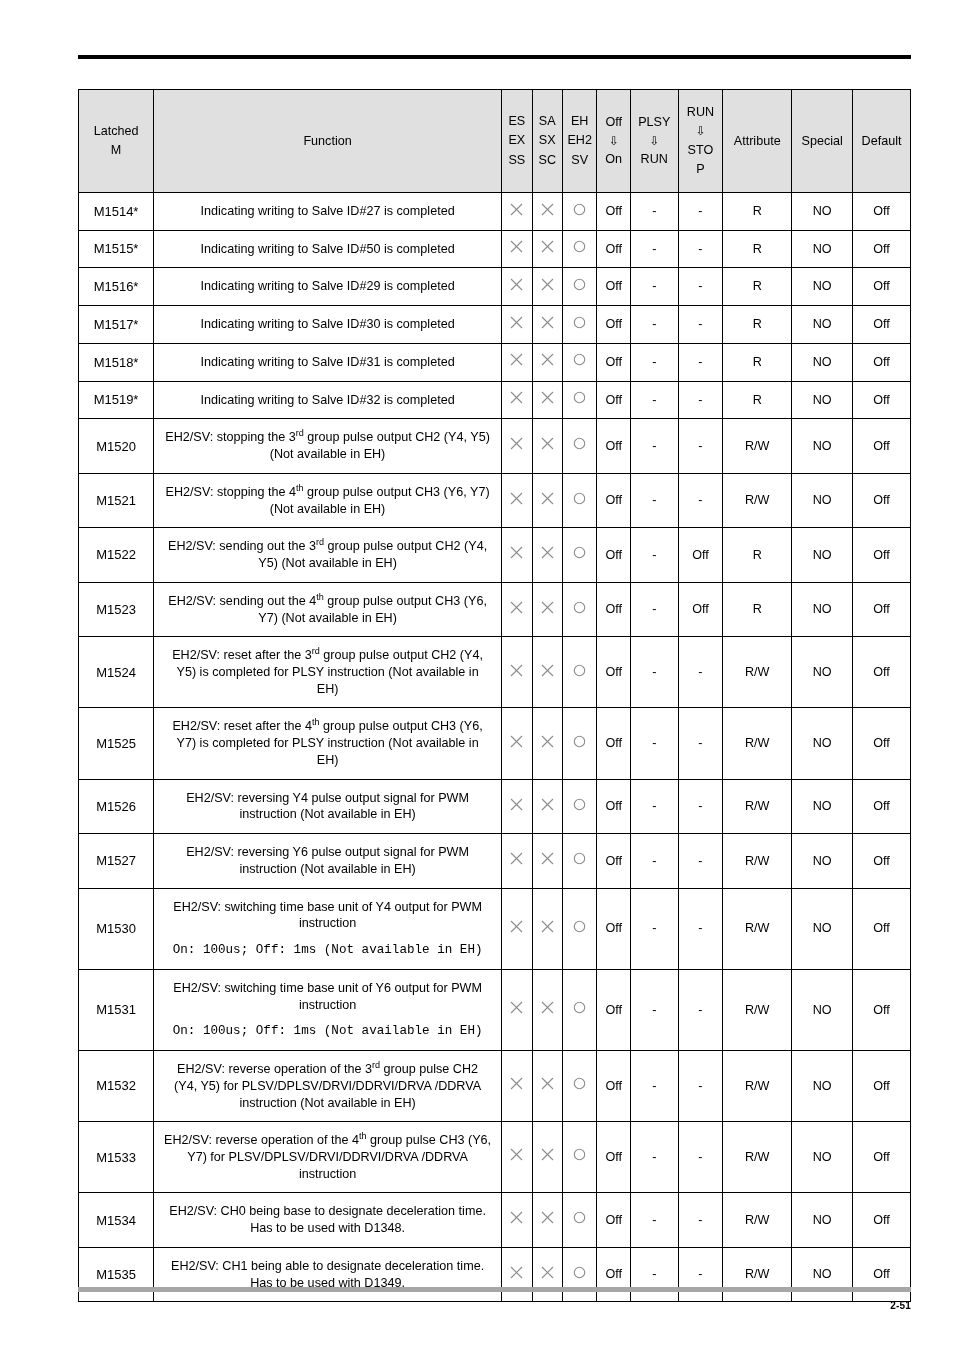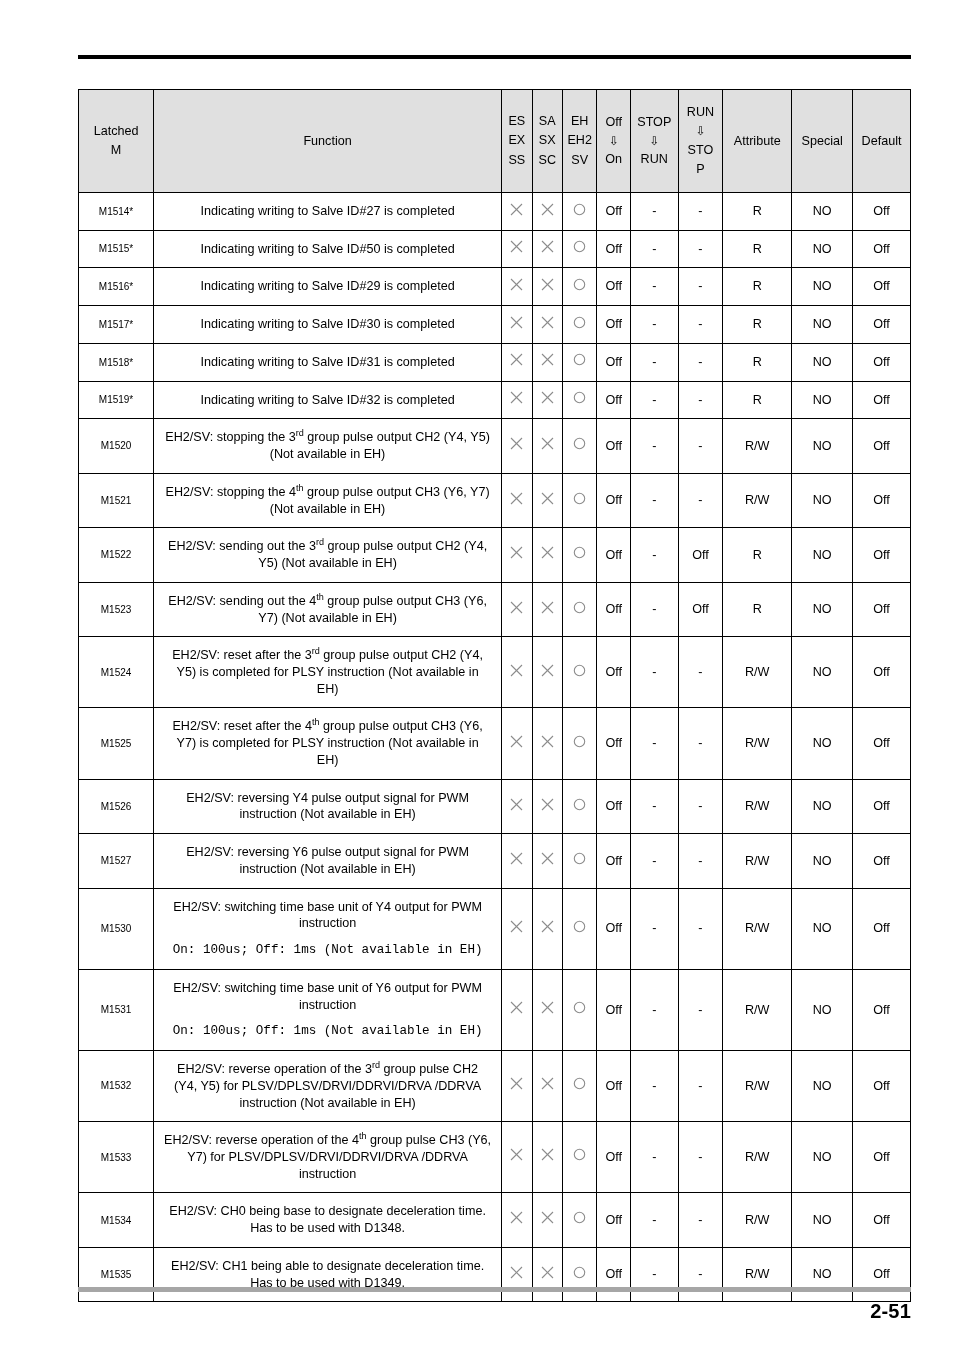--- a/index.html
+++ b/index.html
@@ -34,21 +34,21 @@
     left: 78px;
     top: 1287px;
     width: 833px;
     height: 5px;
     background: #a6a6a6;
   }
   .page-number {
     position: absolute;
     right: 43px;
     top: 1300px;
-    font-size: 20px;
+    font-size: 10px;
     font-weight: bold;
     letter-spacing: 0.2px;
     color: #000;
     text-align: right;
   }
   table.spec {
     position: absolute;
     left: 78px;
     top: 89px;
     width: 833px;
@@ -80,21 +80,21 @@
   .col-tri { width: 30px; }
   .col-tri-3 { width: 34px; }
   .col-off { width: 33px; }
   .col-stop { width: 47px; }
   .col-run { width: 44px; }
   .col-attr { width: 68px; }
   .col-latch { width: 60px; }
   .col-def { width: 57px; }
 
   td.sm {
-    font-size: 10px;
+    font-size: 13px;
     text-align: center;
   }
   td.fn {
     text-align: left;
     padding: 6px 7px 6px 9px;
     font-size: 12.6px;
     line-height: 1.42;
   }
   td.fn p {
     margin: 10px;
@@ -164,21 +164,21 @@
           <span class="stack">EH</span>
           <span class="stack">EH2</span>
           <span class="stack">SV</span>
         </th>
         <th>
           <span class="stack">Off</span>
           <span class="stack arrow">⇩</span>
           <span class="stack">On</span>
         </th>
         <th>
-          <span class="stack">STOP</span>
+          <span class="stack">PLSY</span>
           <span class="stack arrow">⇩</span>
           <span class="stack">RUN</span>
         </th>
         <th>
           <span class="stack">RUN</span>
           <span class="stack arrow">⇩</span>
           <span class="stack">STO</span>
           <span class="stack">P</span>
         </th>
         <th>Attribute</th>

